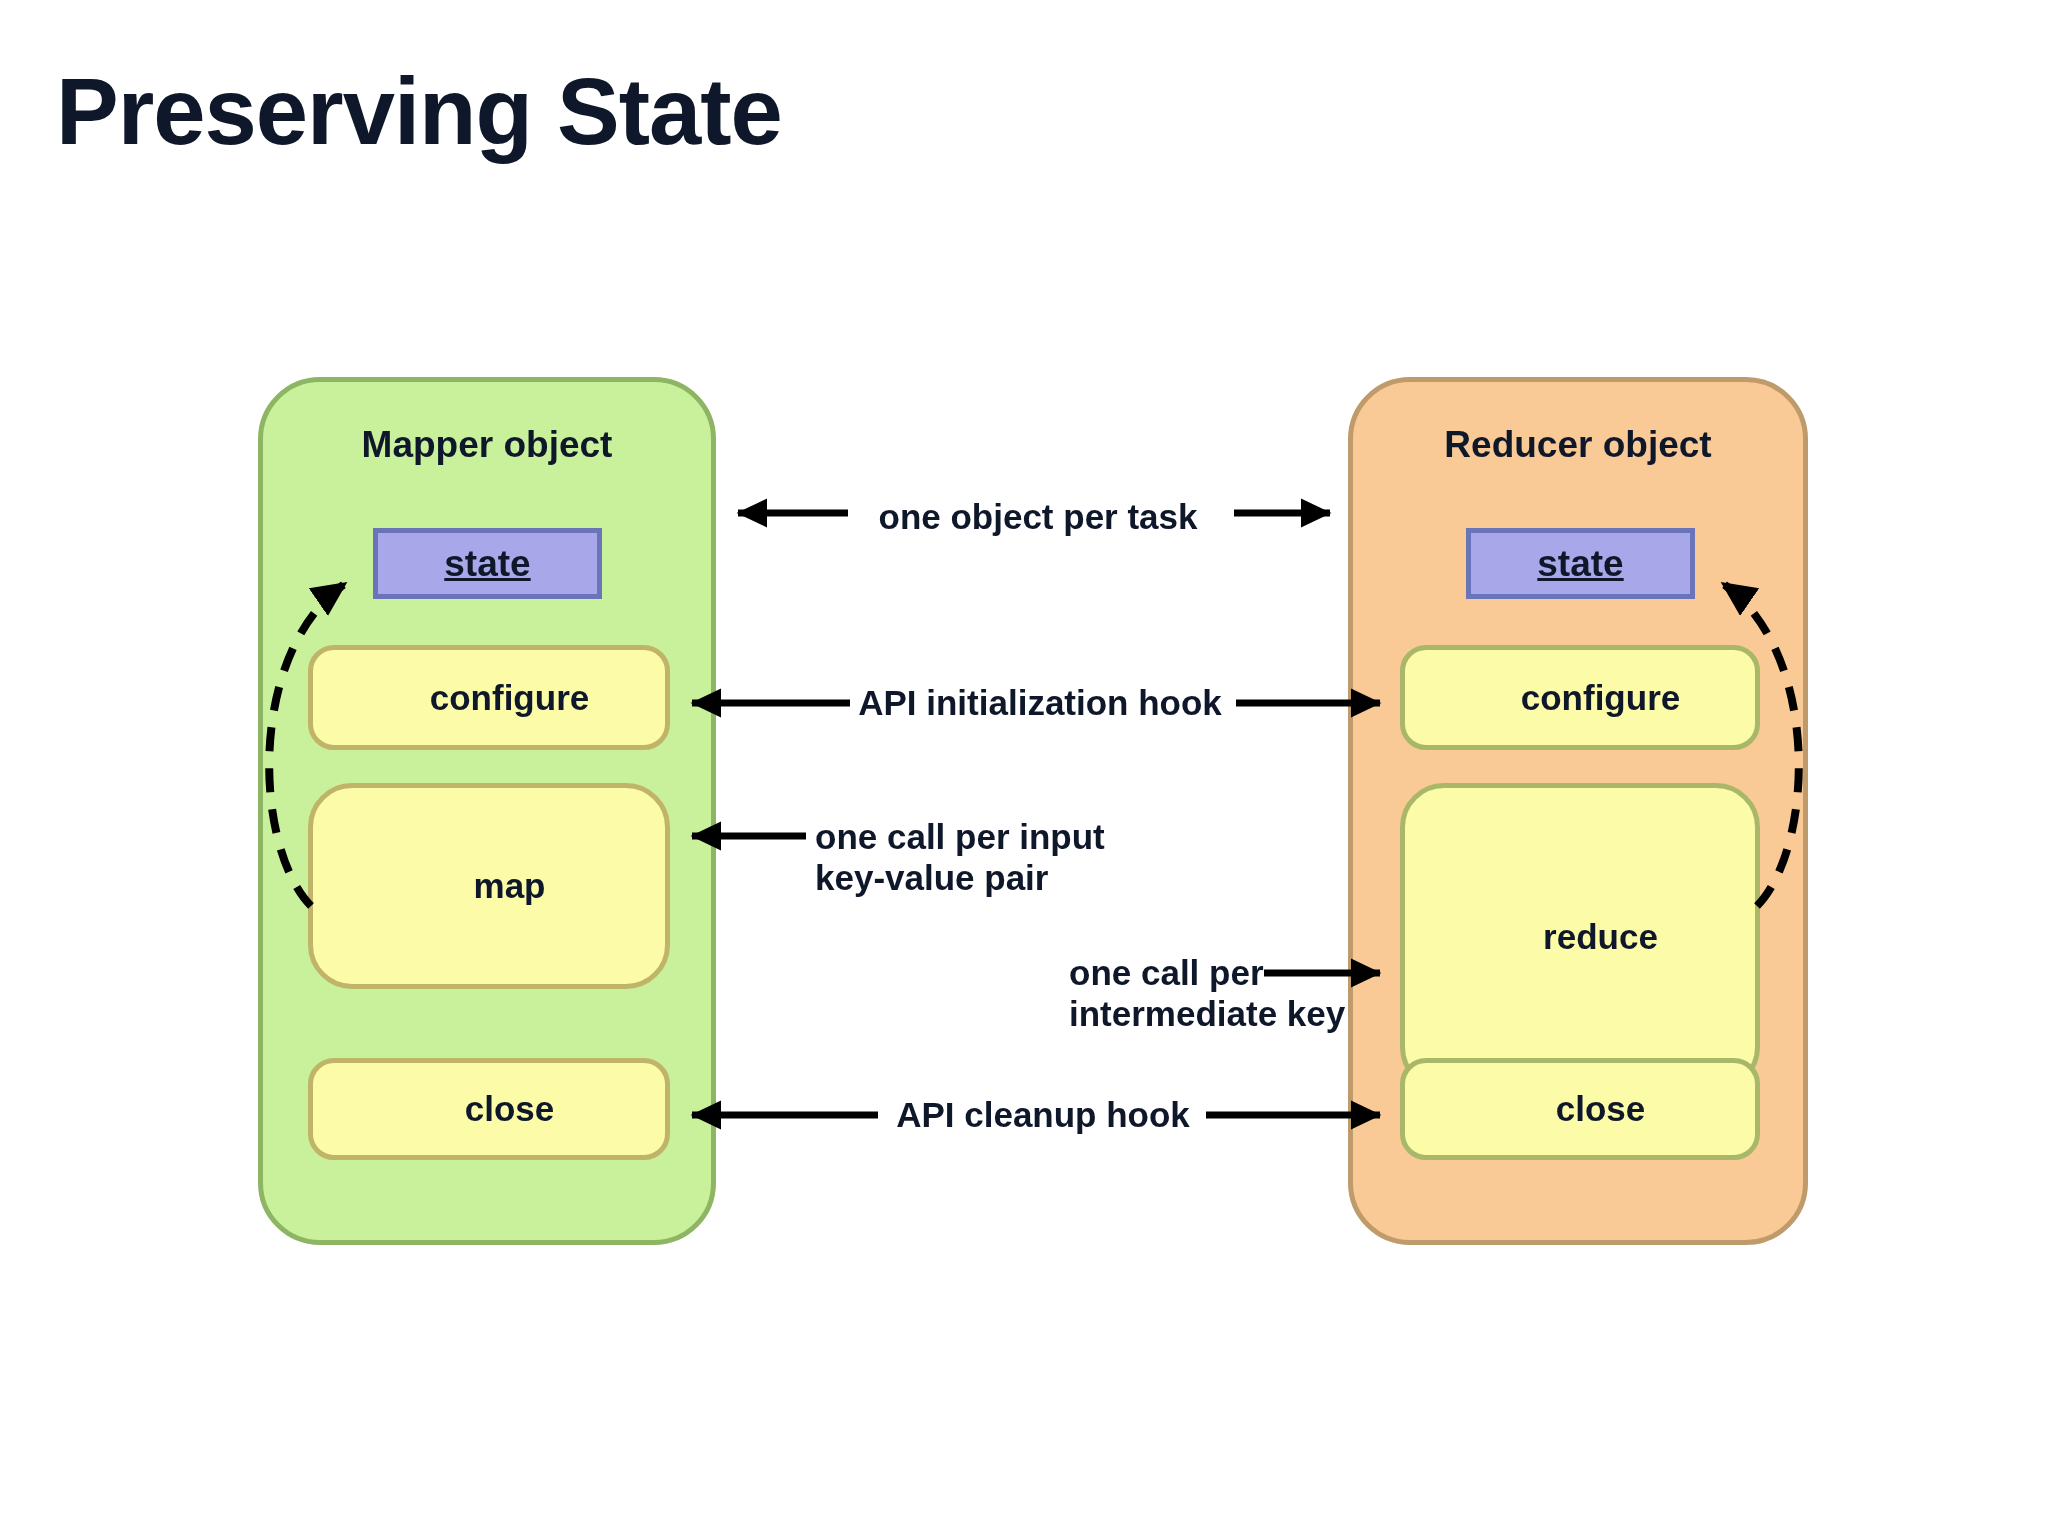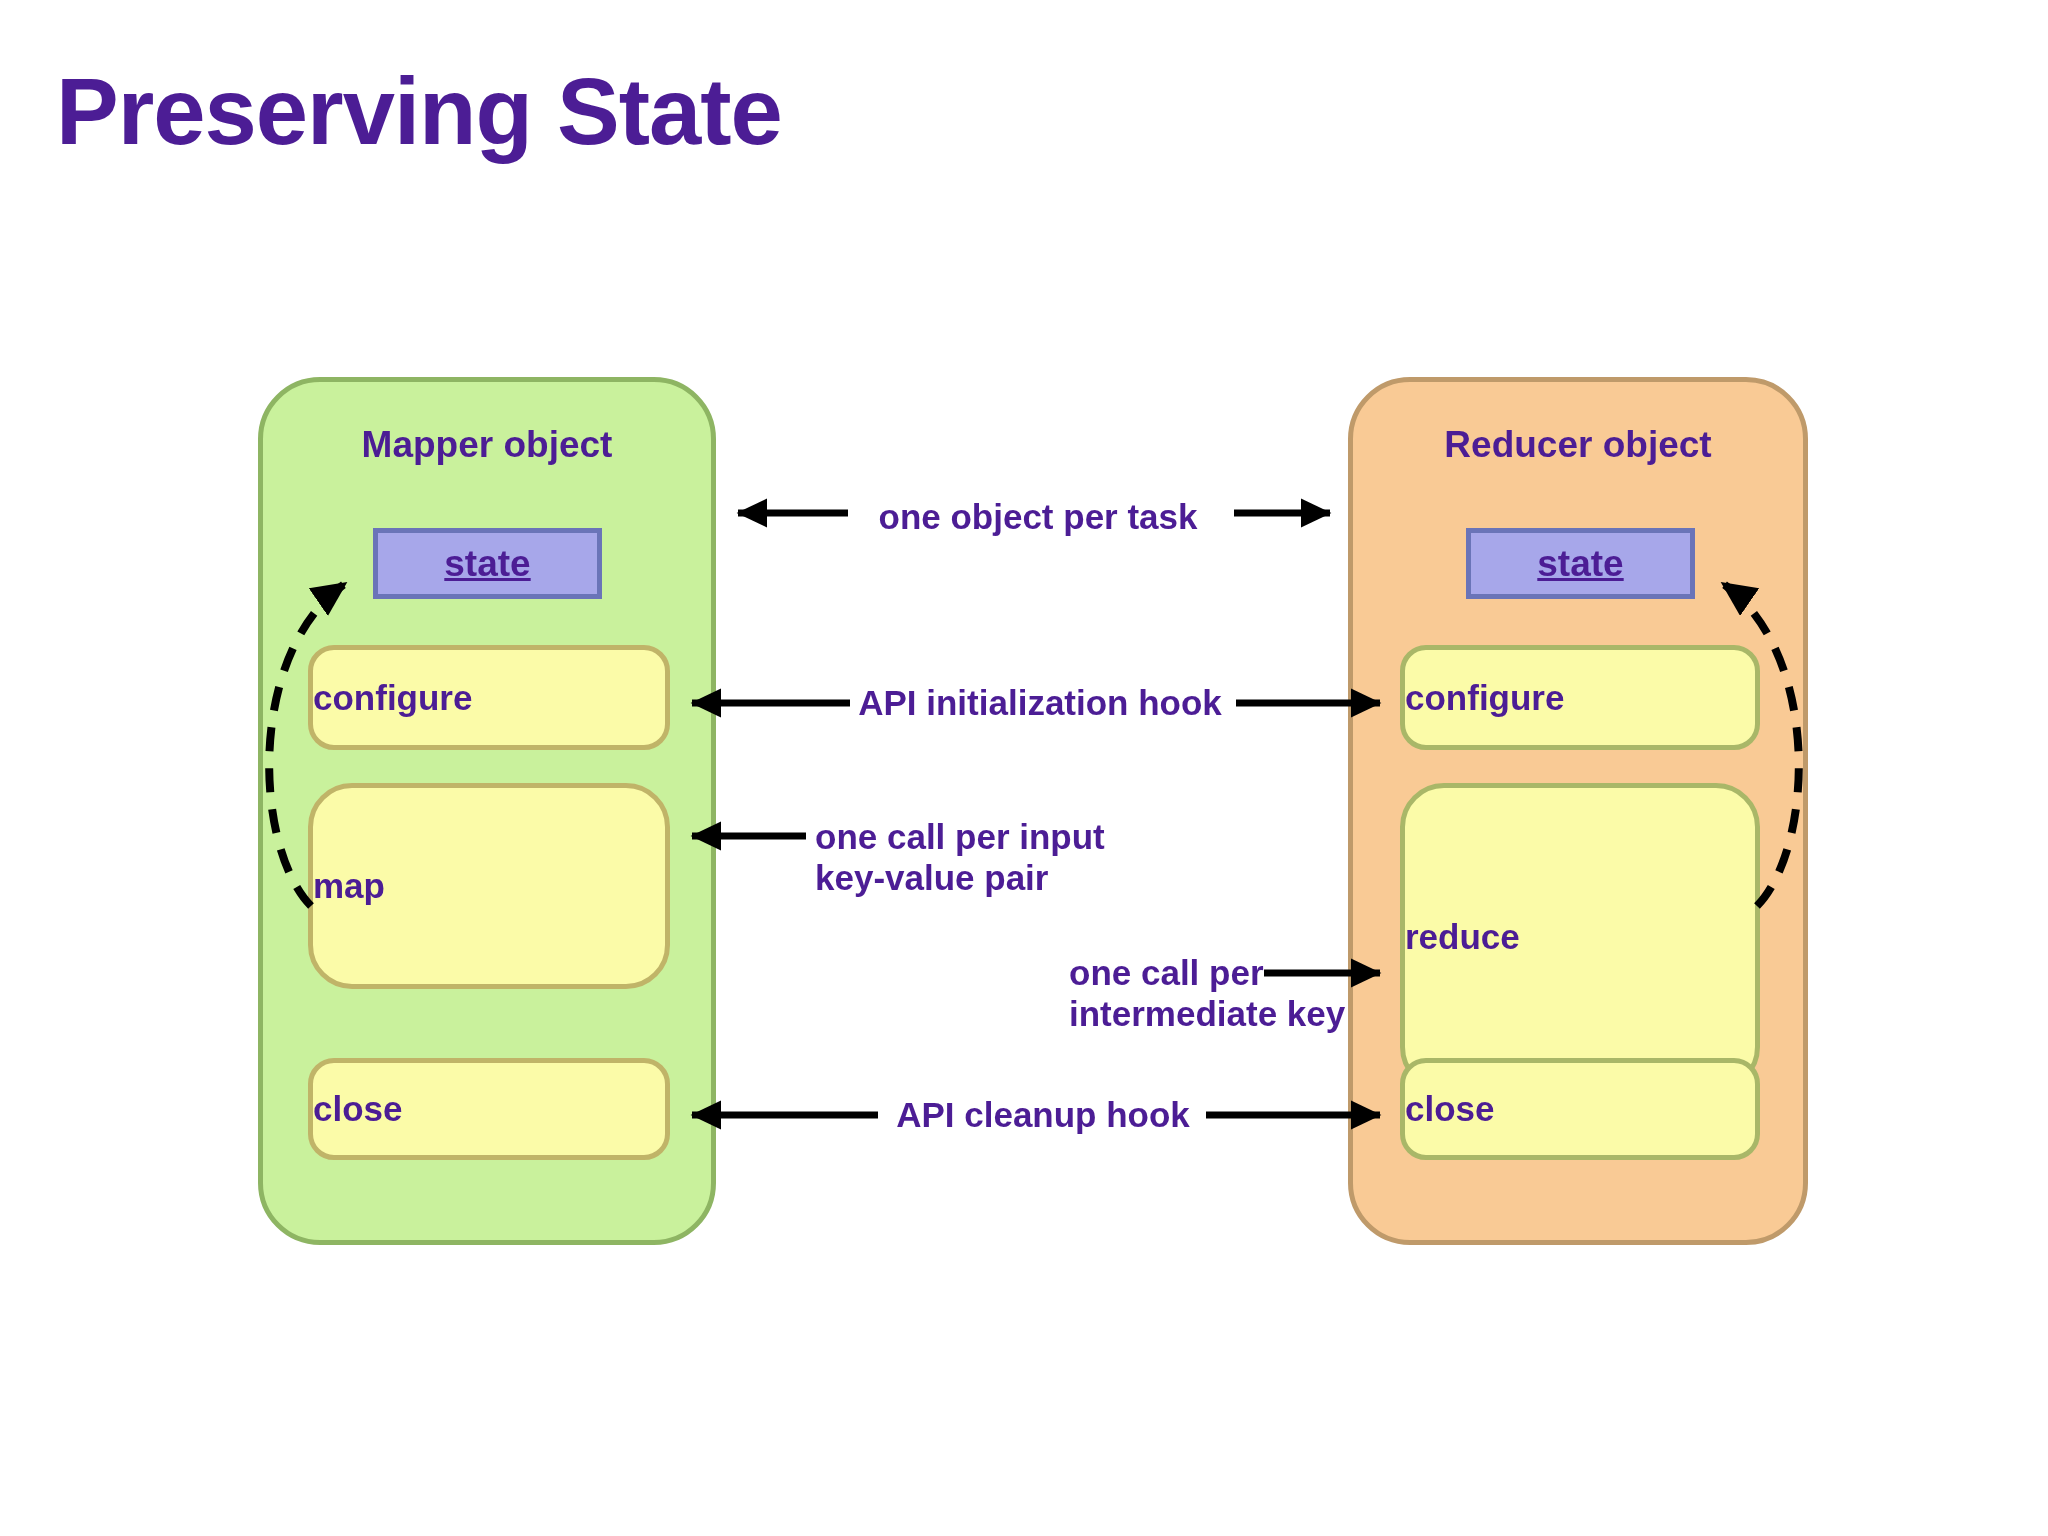--- a/index.html
+++ b/index.html
@@ -3,21 +3,21 @@
 <meta charset="utf-8">
 <style>
   html, body { margin: 0; padding: 0; background: #ffffff; }
   .slide {
     position: relative;
     width: 2048px;
     height: 1536px;
     background: #ffffff;
     font-family: "Liberation Sans", sans-serif;
     font-weight: bold;
-    color: #4c1d95;
+    color: #0f172a;
     overflow: hidden;
     border-radius: 13px;
   }
   .title {
     position: absolute;
     left: 56px;
     top: 58px;
     font-size: 94px;
     letter-spacing: -1px;
     white-space: nowrap;
@@ -43,24 +43,25 @@
     top: 42px;
     text-align: center;
     font-size: 37px;
   }
   
   .inner {
     position: absolute;
     box-sizing: border-box;
     display: flex;
     align-items: center;
-    justify-content: flex-start;
+    justify-content: center;
     font-size: 35px;
     background: var(--inner-fill);
     border: 5px solid var(--inner-border-m);
+    padding-left: 41px;
   }
   .reducer-side .inner, .inner.r { border-color: var(--inner-border-r); }
   .statebox {
     position: absolute;
     box-sizing: border-box;
     display: flex;
     align-items: center;
     justify-content: center;
     font-size: 37px;
     background: var(--state-fill);

